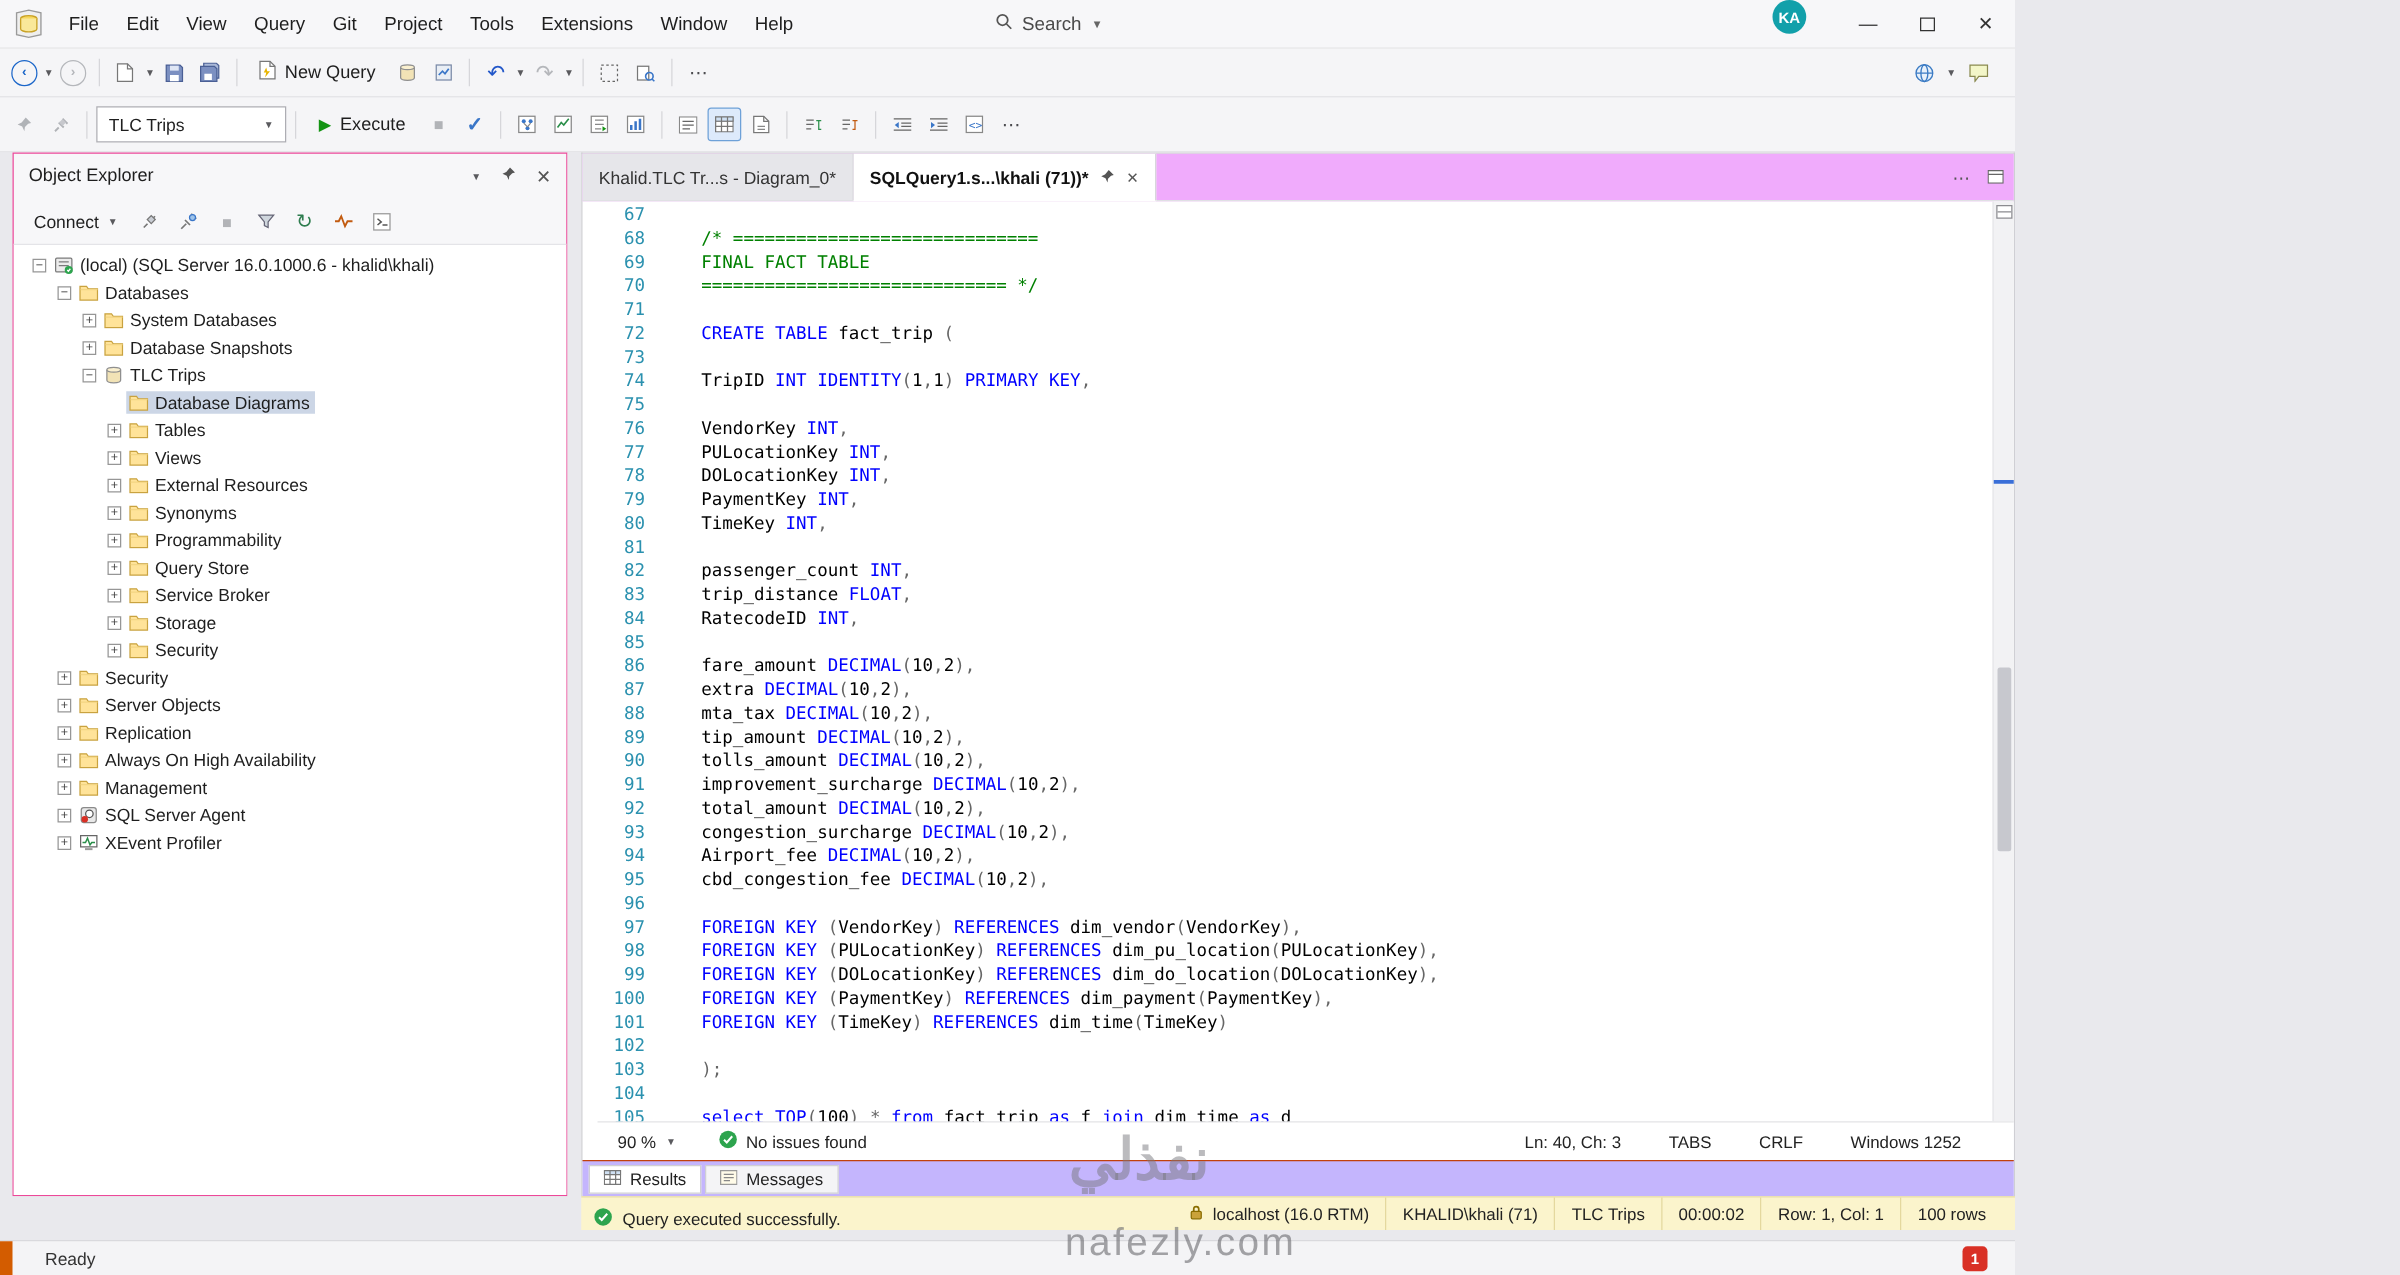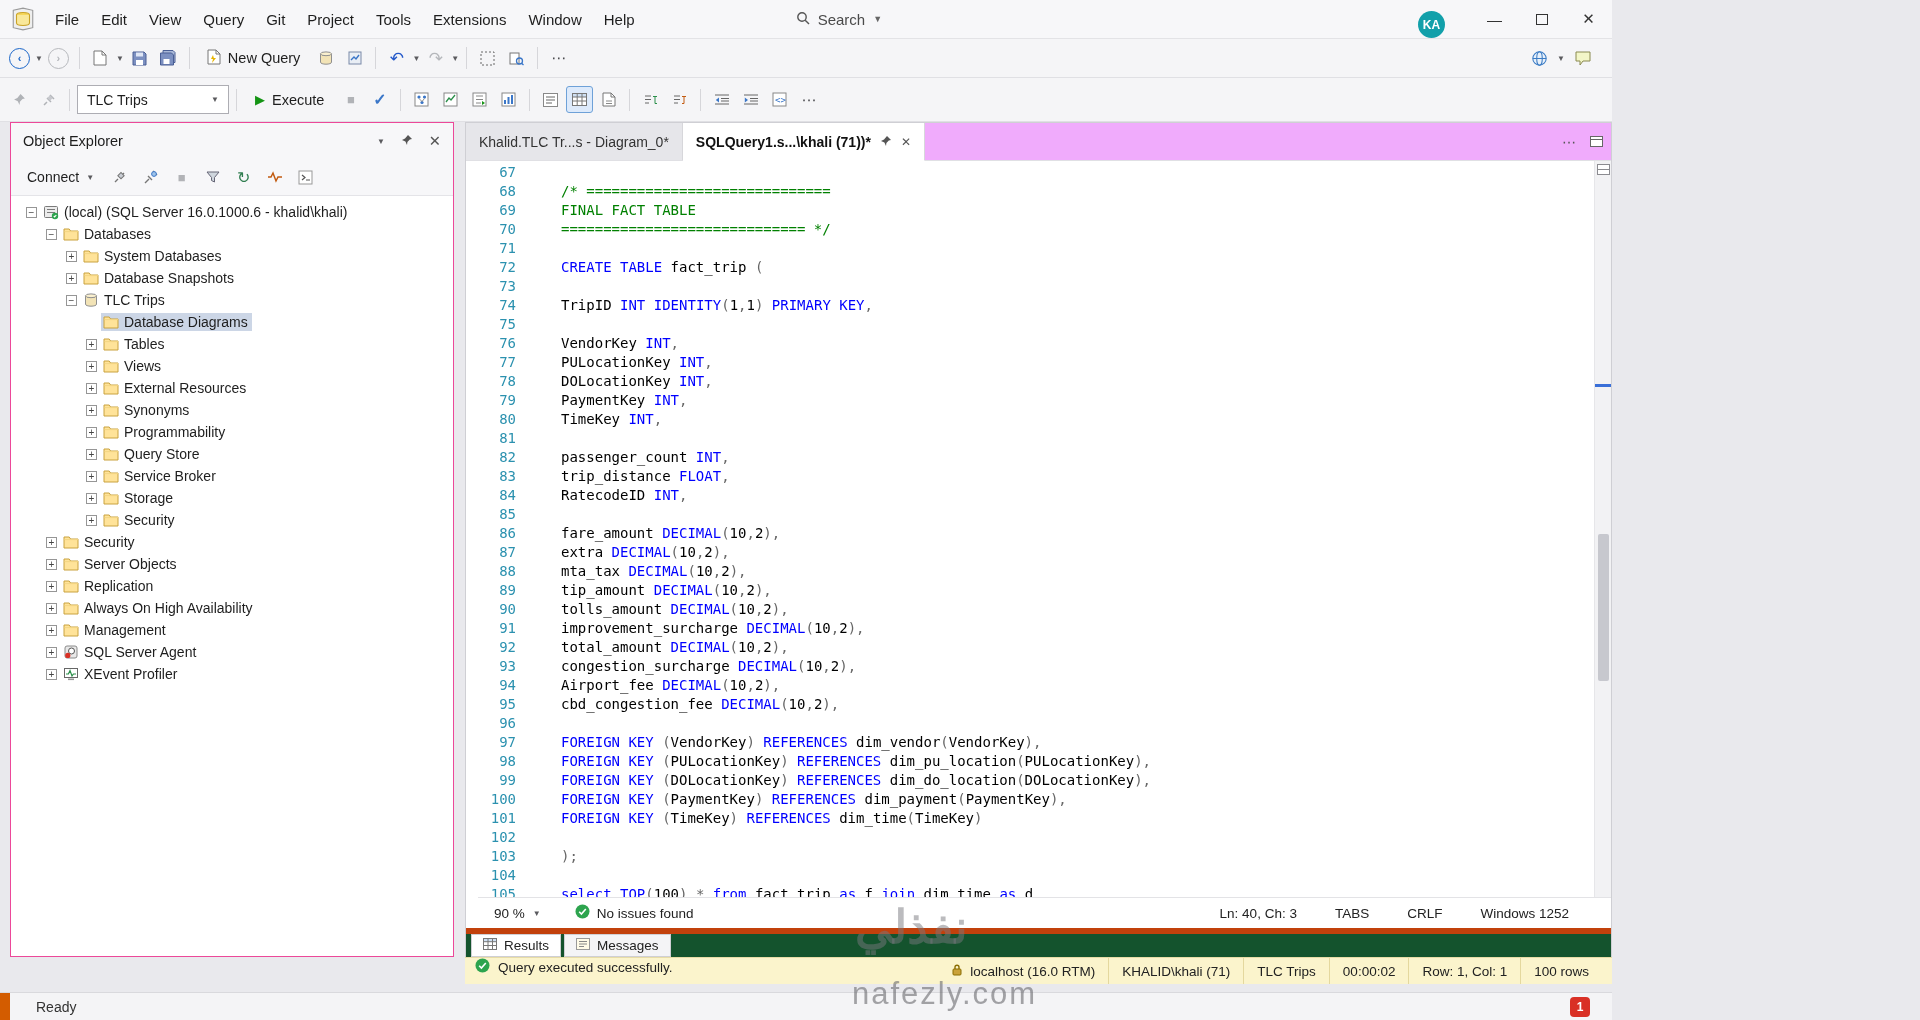--- a/index.html
+++ b/index.html
@@ -8,21 +8,21 @@
   .app { position:relative; width:1612px; height:1020px; display:flex; flex-direction:column; }
 
   
   .titlebar { height:39px; background:#f7f7f9; border-bottom:1px solid #e3e3e6;
     display:flex; align-items:center; padding-left:10px; flex:0 0 auto; }
   .logo { width:26px; height:26px; margin-right:8px; display:flex; align-items:center; }
   .menus { display:flex; height:100%; }
   .menu-item { padding:0 11px; height:100%; display:flex; align-items:center; font-size:15px; cursor:default; }
   .searchbox { margin-left:150px; display:flex; align-items:center; gap:8px; color:#4a4a4a; font-size:15px; }
   .searchbox .caret { font-size:9px; color:#666; }
-  .title-right { margin-left:auto; display:flex; align-items:flex-end; height:100%; }
+  .title-right { margin-left:auto; display:flex; align-items:flex-start; height:100%; }
   .avatar { width:27px; height:27px; border-radius:50%; background:#12a0aa; color:#fff;
     font-size:12px; font-weight:bold; display:flex; align-items:center; justify-content:center; margin-right:26px; }
   .win-btn { width:47px; height:100%; display:flex; align-items:center; justify-content:center; font-size:15px; color:#333; }
   .max-box { width:12px; height:11px; border:1.2px solid #333; }
 
   
   .toolbar { display:flex; align-items:center; background:#f5f5f7; border-bottom:1px solid #e0e0e4;
     padding:0 6px; gap:2px; flex:0 0 auto; }
   .tb1 { height:39px; }
   .tb2 { height:44px; }
@@ -91,30 +91,30 @@
   .sb-marker { position:absolute; left:0; width:17px; top:223px; height:3px; background:#3a6fd8; }
   .split-handle { position:absolute; top:3px; left:2px; width:13px; height:11px; border:1px solid #8b8b90; background:#fff; }
   .split-handle::after { content:""; display:block; margin-top:4px; border-top:1px solid #8b8b90; }
 
   .editor-status { height:31px; flex:0 0 31px; border-top:1px solid #e3e3e6; background:#fff;
     display:flex; align-items:center; font-size:13.5px; padding:0 14px 0 8px; color:#222;margin-left:12px; }
   .zoom-ctl { display:flex; align-items:center; gap:8px; padding:2px 8px; border-radius:3px; }
   .issues { display:flex; align-items:center; gap:7px; margin-left:26px;justify-content:center; }
   .es-right { margin-left:auto; display:flex; align-items:center; gap:38px; padding-right:28px; }
 
-  .results-row { height:29px; flex:0 0 29px; background:#14532d; display:flex; align-items:center;
-    gap:3px; padding-left:5px; border-top:6px solid #c2410c; }
+  .results-row { height:29px; flex:0 0 29px; background:#c4b5fd; display:flex; align-items:center;
+    gap:3px; padding-left:5px; border-top:1px solid #c2410c; }
   .res-tab { display:flex; align-items:center; gap:7px; padding:3px 11px; font-size:13.5px;
     border:1px solid #cfcfd4; background:#f4f4f6; color:#222; }
   .res-tab.active { background:#fff; }
 
   
   .qs-row { height:27px; flex:0 0 27px; display:flex; }
   .qs-left { width:465px; flex:0 0 465px; background:#e9e9ed; }
-  .yellowbar { flex:1; background:#fbf4cc; border-top:1px solid #e7dca6; display:flex; align-items:flex-start;
+  .yellowbar { flex:1; background:#fbf4cc; border-top:1px solid #e7dca6; display:flex; align-items:flex-end;
     padding:0 10px; font-size:13.5px; color:#222; }
   .qs-msg { display:flex; align-items:center; gap:8px; }
   .qs-right { margin-left:auto; display:flex; align-items:center; height:100%; }
   .qs-seg { display:flex; align-items:center; gap:7px; padding:0 13px; height:100%; border-left:1px solid #e4d89e; }
 
   .gap-row { height:8px; flex:0 0 8px; background:#e9e9ed; }
   .app-status { height:28px; flex:0 0 28px; background:#f4f4f6; border-top:1px solid #d9d9dd;
     display:flex; align-items:center; position:relative; font-size:14px; color:#333; }
   .status-indicator { width:10px; height:100%; background:#d35c00; flex:0 0 10px; }
   .ready-label { margin-left:26px; }

